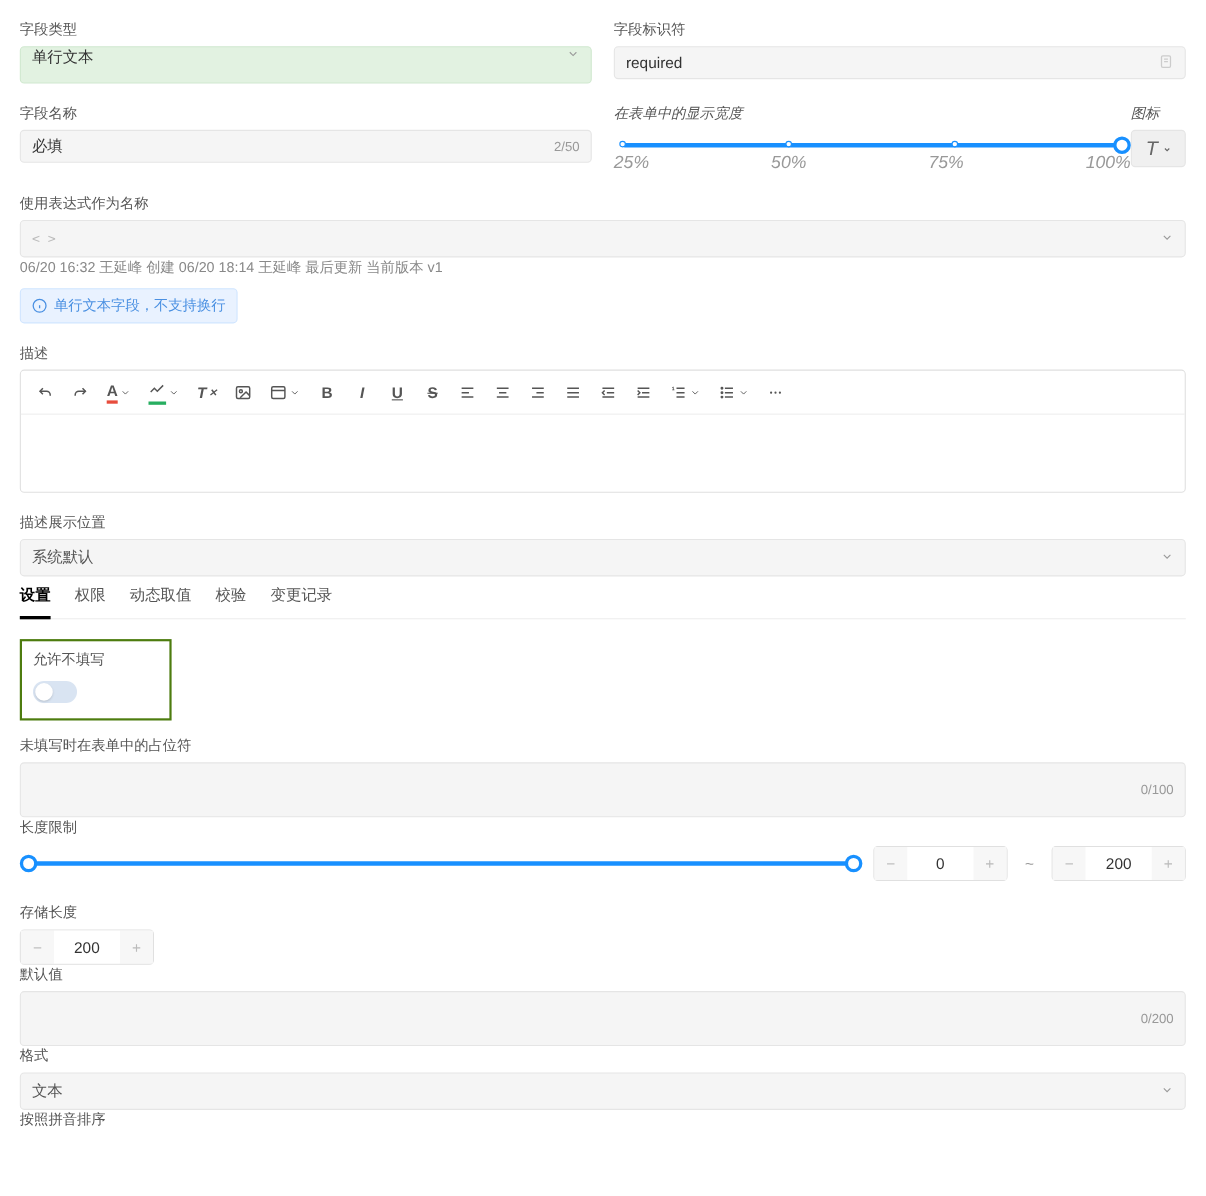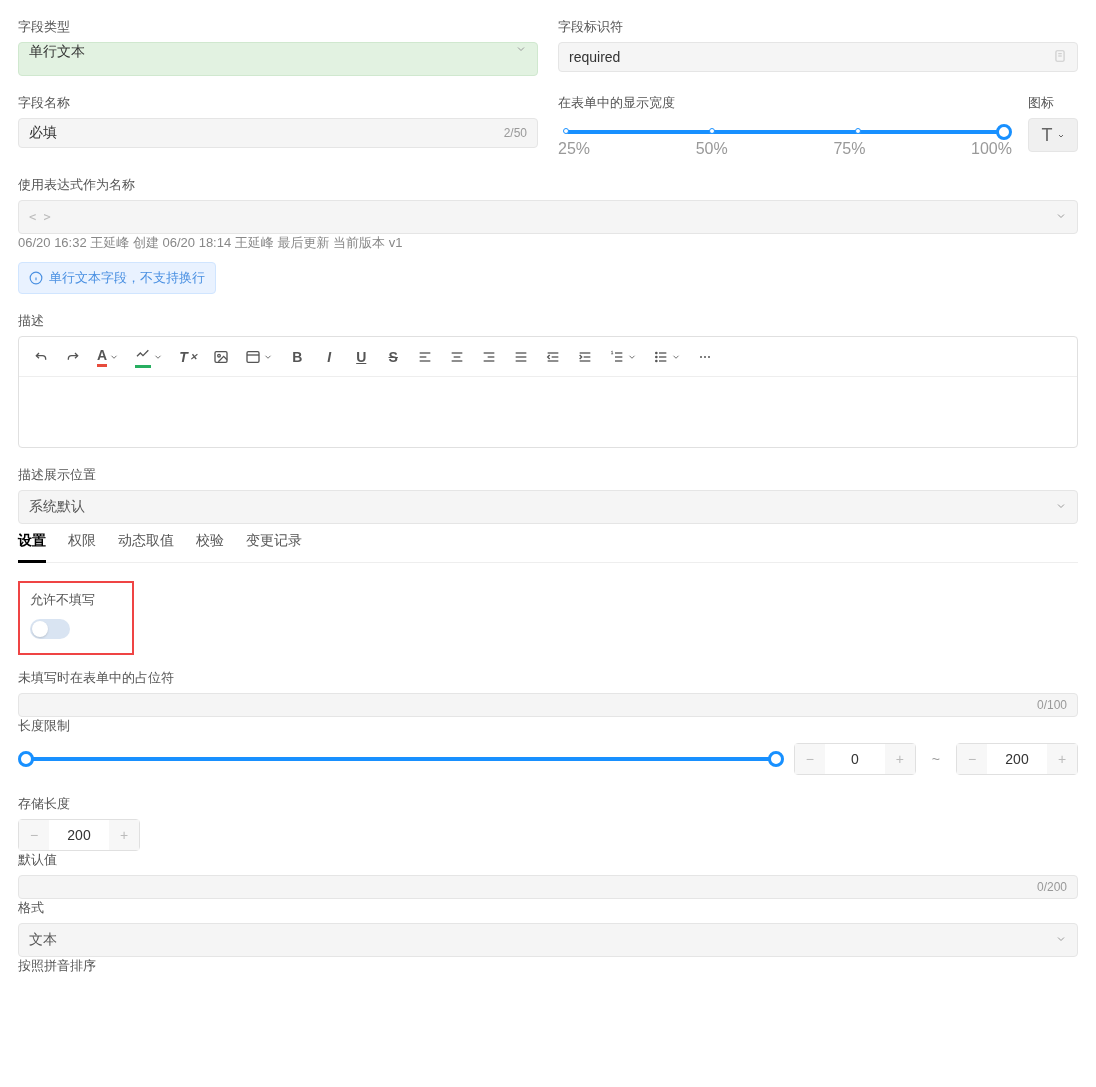--- a/index.html
+++ b/index.html
@@ -169,23 +169,23 @@
   font-size: 14px;
 }
 .tab.active {
   color: #000;
   font-weight: 600;
   border-bottom: 3px solid #000;
   margin-bottom: -1px;
 }
 
 .highlight-box {
-  border: 2px solid #ef4444;
+  border: 2px solid #4d7c0f;
   padding: 8px 10px 14px 10px;
-  width: 116px;
+  width: 138px;
   margin-bottom: 14px;
 }
 
 .toggle {
   width: 40px; height: 20px;
   background: #d9e4f2;
   border-radius: 20px;
   position: relative;
 }
 .toggle::after {
@@ -195,21 +195,21 @@
   background: #fff;
   border-radius: 50%;
   top: 2px; left: 2px;
   box-shadow: 0 1px 2px rgba(0,0,0,0.15);
 }
 
 .biginput {
   background: #f5f5f5;
   border: 1px solid #e5e5e5;
   border-radius: 4px;
-  height: 24px;
+  height: 50px;
   display: flex;
   align-items: center;
   justify-content: flex-end;
   padding: 0 10px;
   color: #999;
   font-size: 12px;
 }
 
 .range-slider { position: relative; height: 20px; margin: 8px 0; flex: 1; }
 .range-track {
@@ -297,21 +297,21 @@
 
 
 <div class="row">
   <div class="col">
     <span class="label">字段名称</span>
     <div class="input-gray">
       <span>必填</span>
       <span class="counter">2/50</span>
     </div>
   </div>
-  <div style="flex:1; display:flex; gap:16px;">
+  <div style="flex:1; display:flex; font-style:italic;">
     <div style="flex:1;">
       <span class="label">在表单中的显示宽度</span>
       <div class="width-slider-container">
         <div class="width-track">
           <span class="width-dot" style="left:0%"></span>
           <span class="width-dot" style="left:33.3%"></span>
           <span class="width-dot" style="left:66.6%"></span>
           <span class="width-thumb" style="left:100%"></span>
         </div>
         <div class="width-labels">

